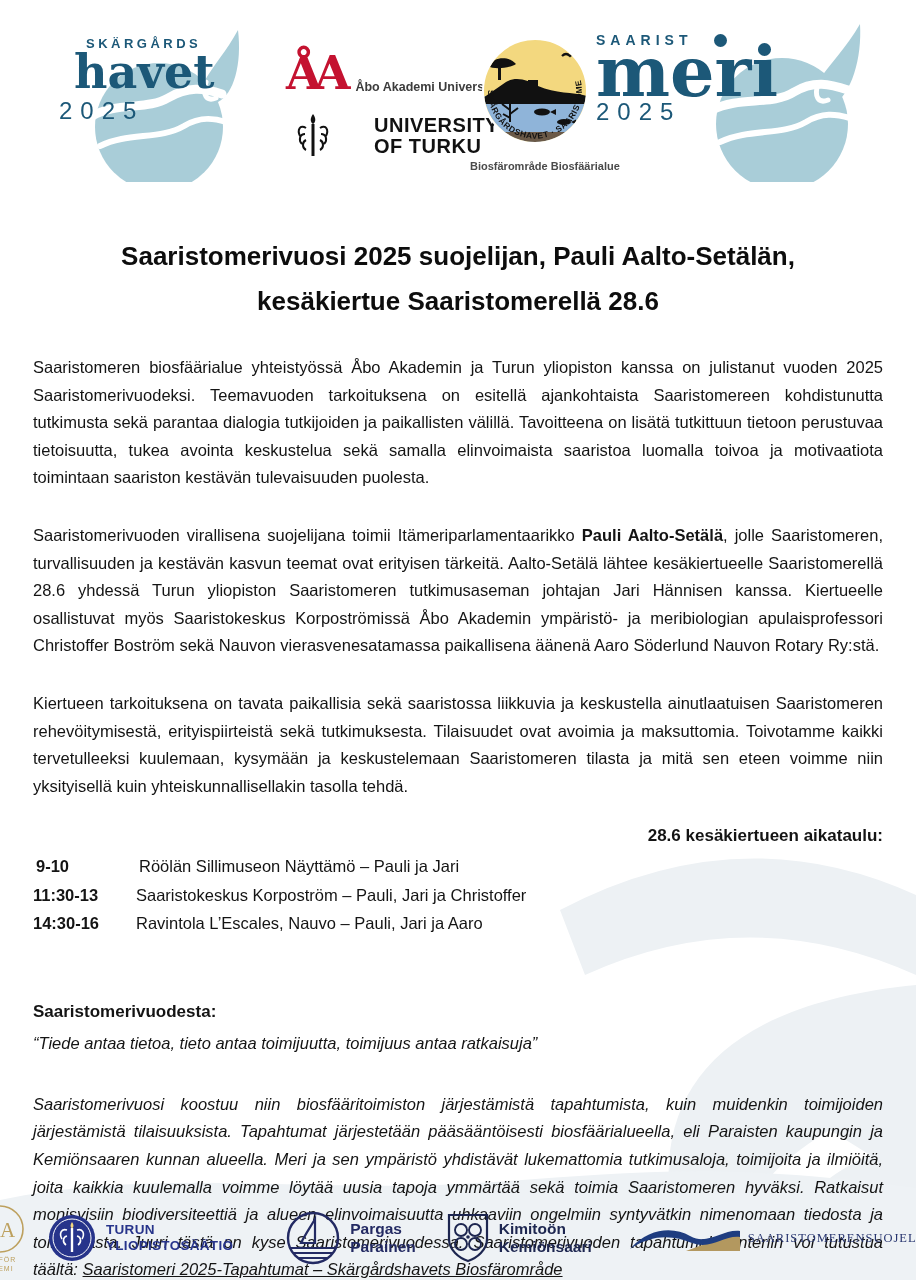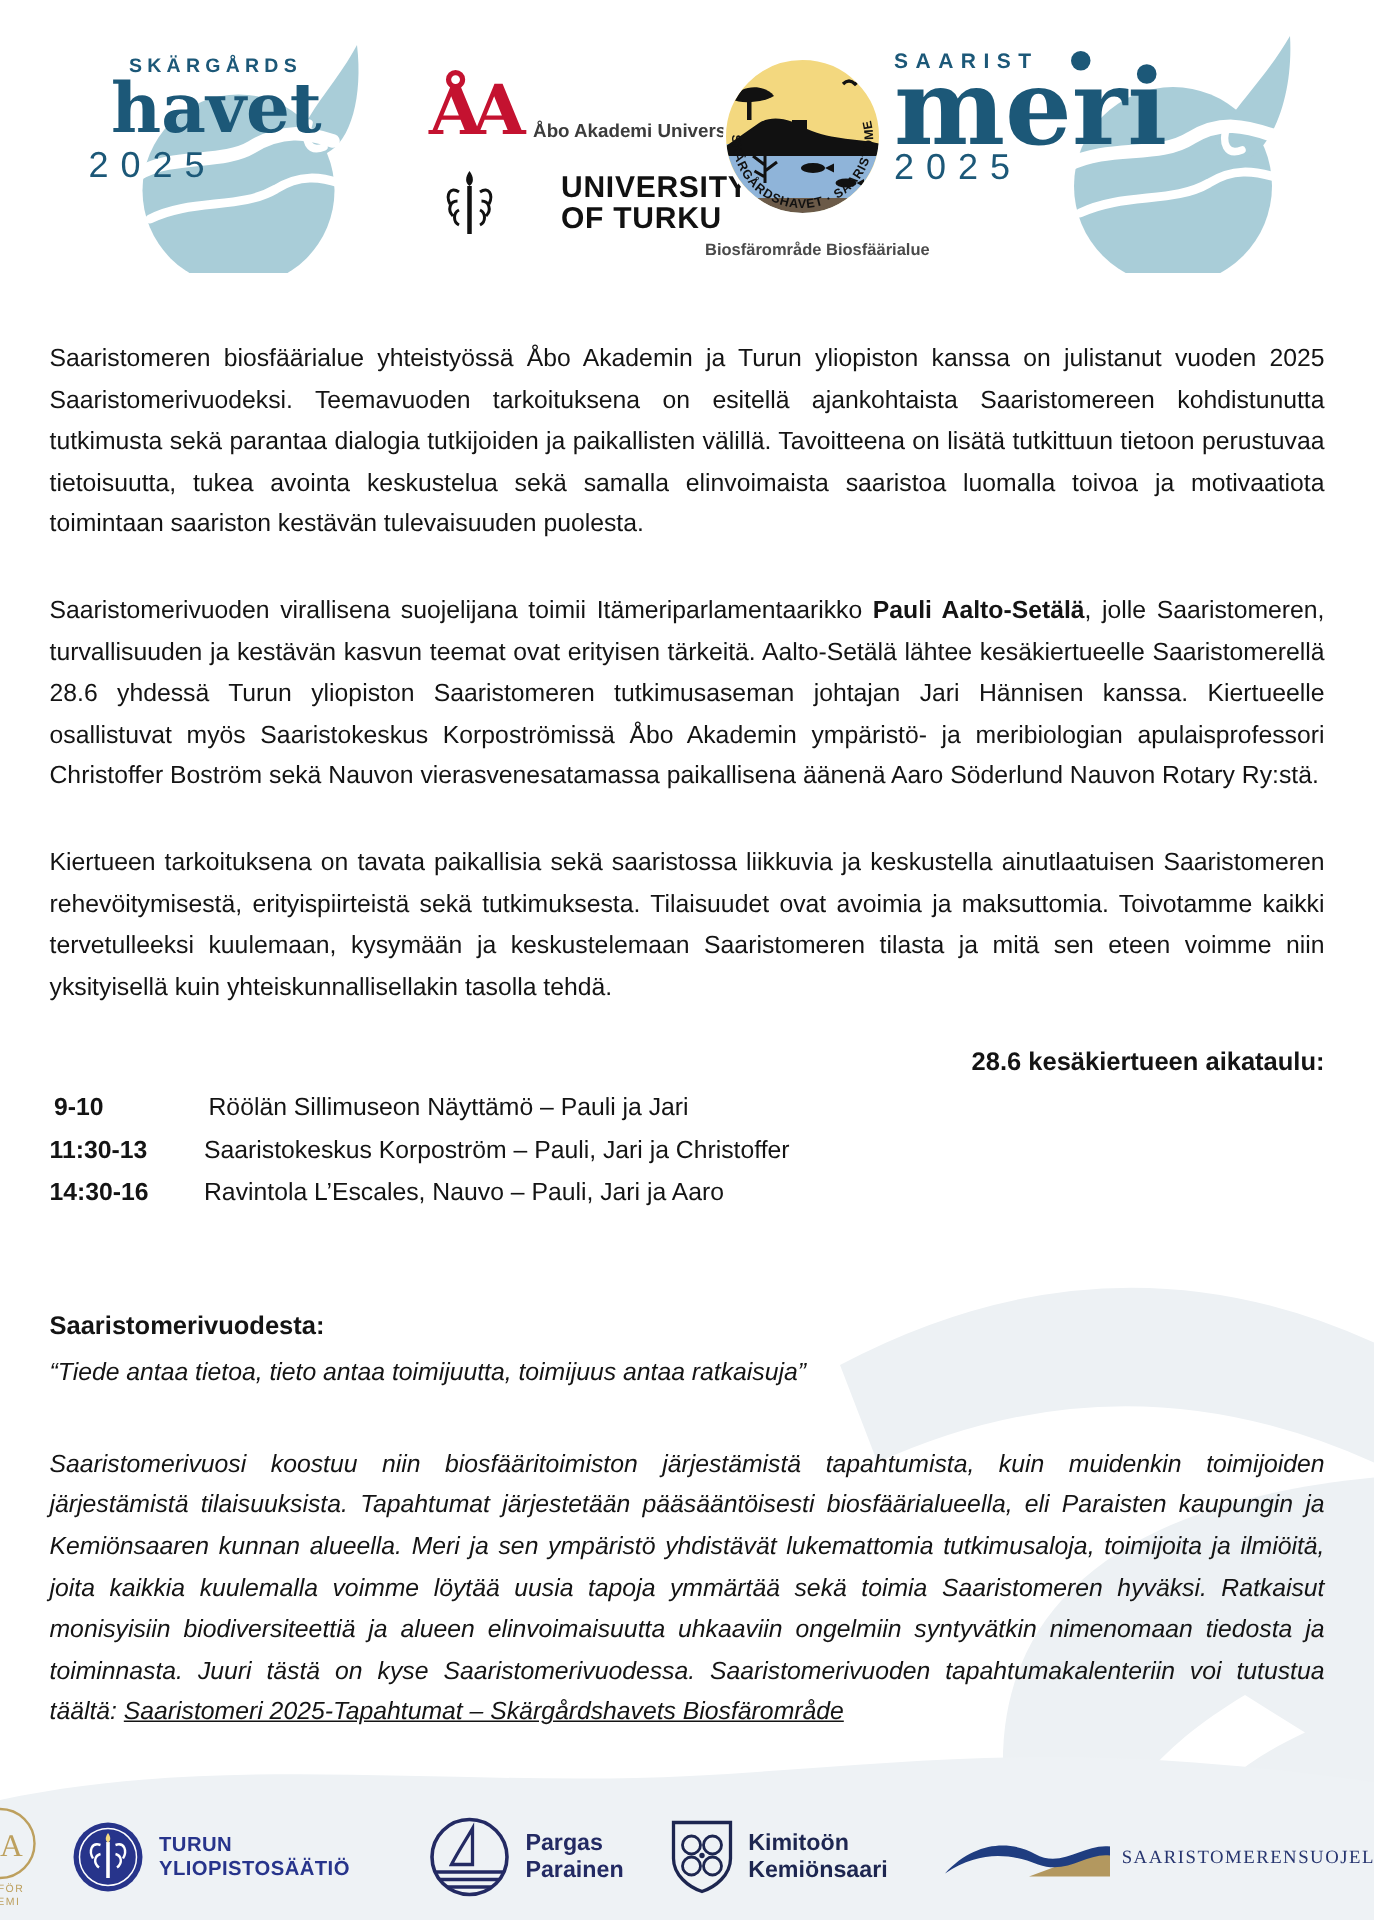--- a/index.html
+++ b/index.html
@@ -170,20 +170,24 @@
         <div class="smr-top">
           <span>SAARIST</span>
           <span class="smr-dot"></span>
         </div>
         <div class="smr-main">meri</div>
         <div class="smr-year">2025</div>
       </div>
     </div>
   </div>
 
+  <h1 class="title">
+    <span style="display:block">Saaristomerivuosi 2025 suojelijan, Pauli Aalto-Setälän,</span>
+    <span style="display:block">kesäkiertue Saaristomerellä 28.6</span>
+  </h1>
 
   <p class="para">Saaristomeren biosfäärialue yhteistyössä Åbo Akademin ja Turun yliopiston kanssa on julistanut vuoden 2025 Saaristomerivuodeksi. Teemavuoden tarkoituksena on esitellä ajankohtaista Saaristomereen kohdistunutta tutkimusta sekä parantaa dialogia tutkijoiden ja paikallisten välillä. Tavoitteena on lisätä tutkittuun tietoon perustuvaa tietoisuutta, tukea avointa keskustelua sekä samalla elinvoimaista saaristoa luomalla toivoa ja motivaatiota toimintaan saariston kestävän tulevaisuuden puolesta.</p>
 
   <p class="para"><span>Saaristomerivuoden virallisena suojelijana toimii Itämeriparlamentaarikko </span><b>Pauli Aalto-Setälä</b><span>, jolle Saaristomeren, turvallisuuden ja kestävän kasvun teemat ovat erityisen tärkeitä. Aalto-Setälä lähtee kesäkiertueelle Saaristomerellä 28.6 yhdessä Turun yliopiston Saaristomeren tutkimusaseman johtajan Jari Hännisen kanssa. Kiertueelle osallistuvat myös Saaristokeskus Korpoströmissä Åbo Akademin ympäristö- ja meribiologian apulaisprofessori Christoffer Boström sekä Nauvon vierasvenesatamassa paikallisena äänenä Aaro Söderlund Nauvon Rotary Ry:stä.</span></p>
 
   <p class="para">Kiertueen tarkoituksena on tavata paikallisia sekä saaristossa liikkuvia ja keskustella ainutlaatuisen Saaristomeren rehevöitymisestä, erityispiirteistä sekä tutkimuksesta. Tilaisuudet ovat avoimia ja maksuttomia. Toivotamme kaikki tervetulleeksi kuulemaan, kysymään ja keskustelemaan Saaristomeren tilasta ja mitä sen eteen voimme niin yksityisellä kuin yhteiskunnallisellakin tasolla tehdä.</p>
 
   <div class="schedule">
     <div class="sched-head">28.6 kesäkiertueen aikataulu:</div>
     <div class="sched-row">

